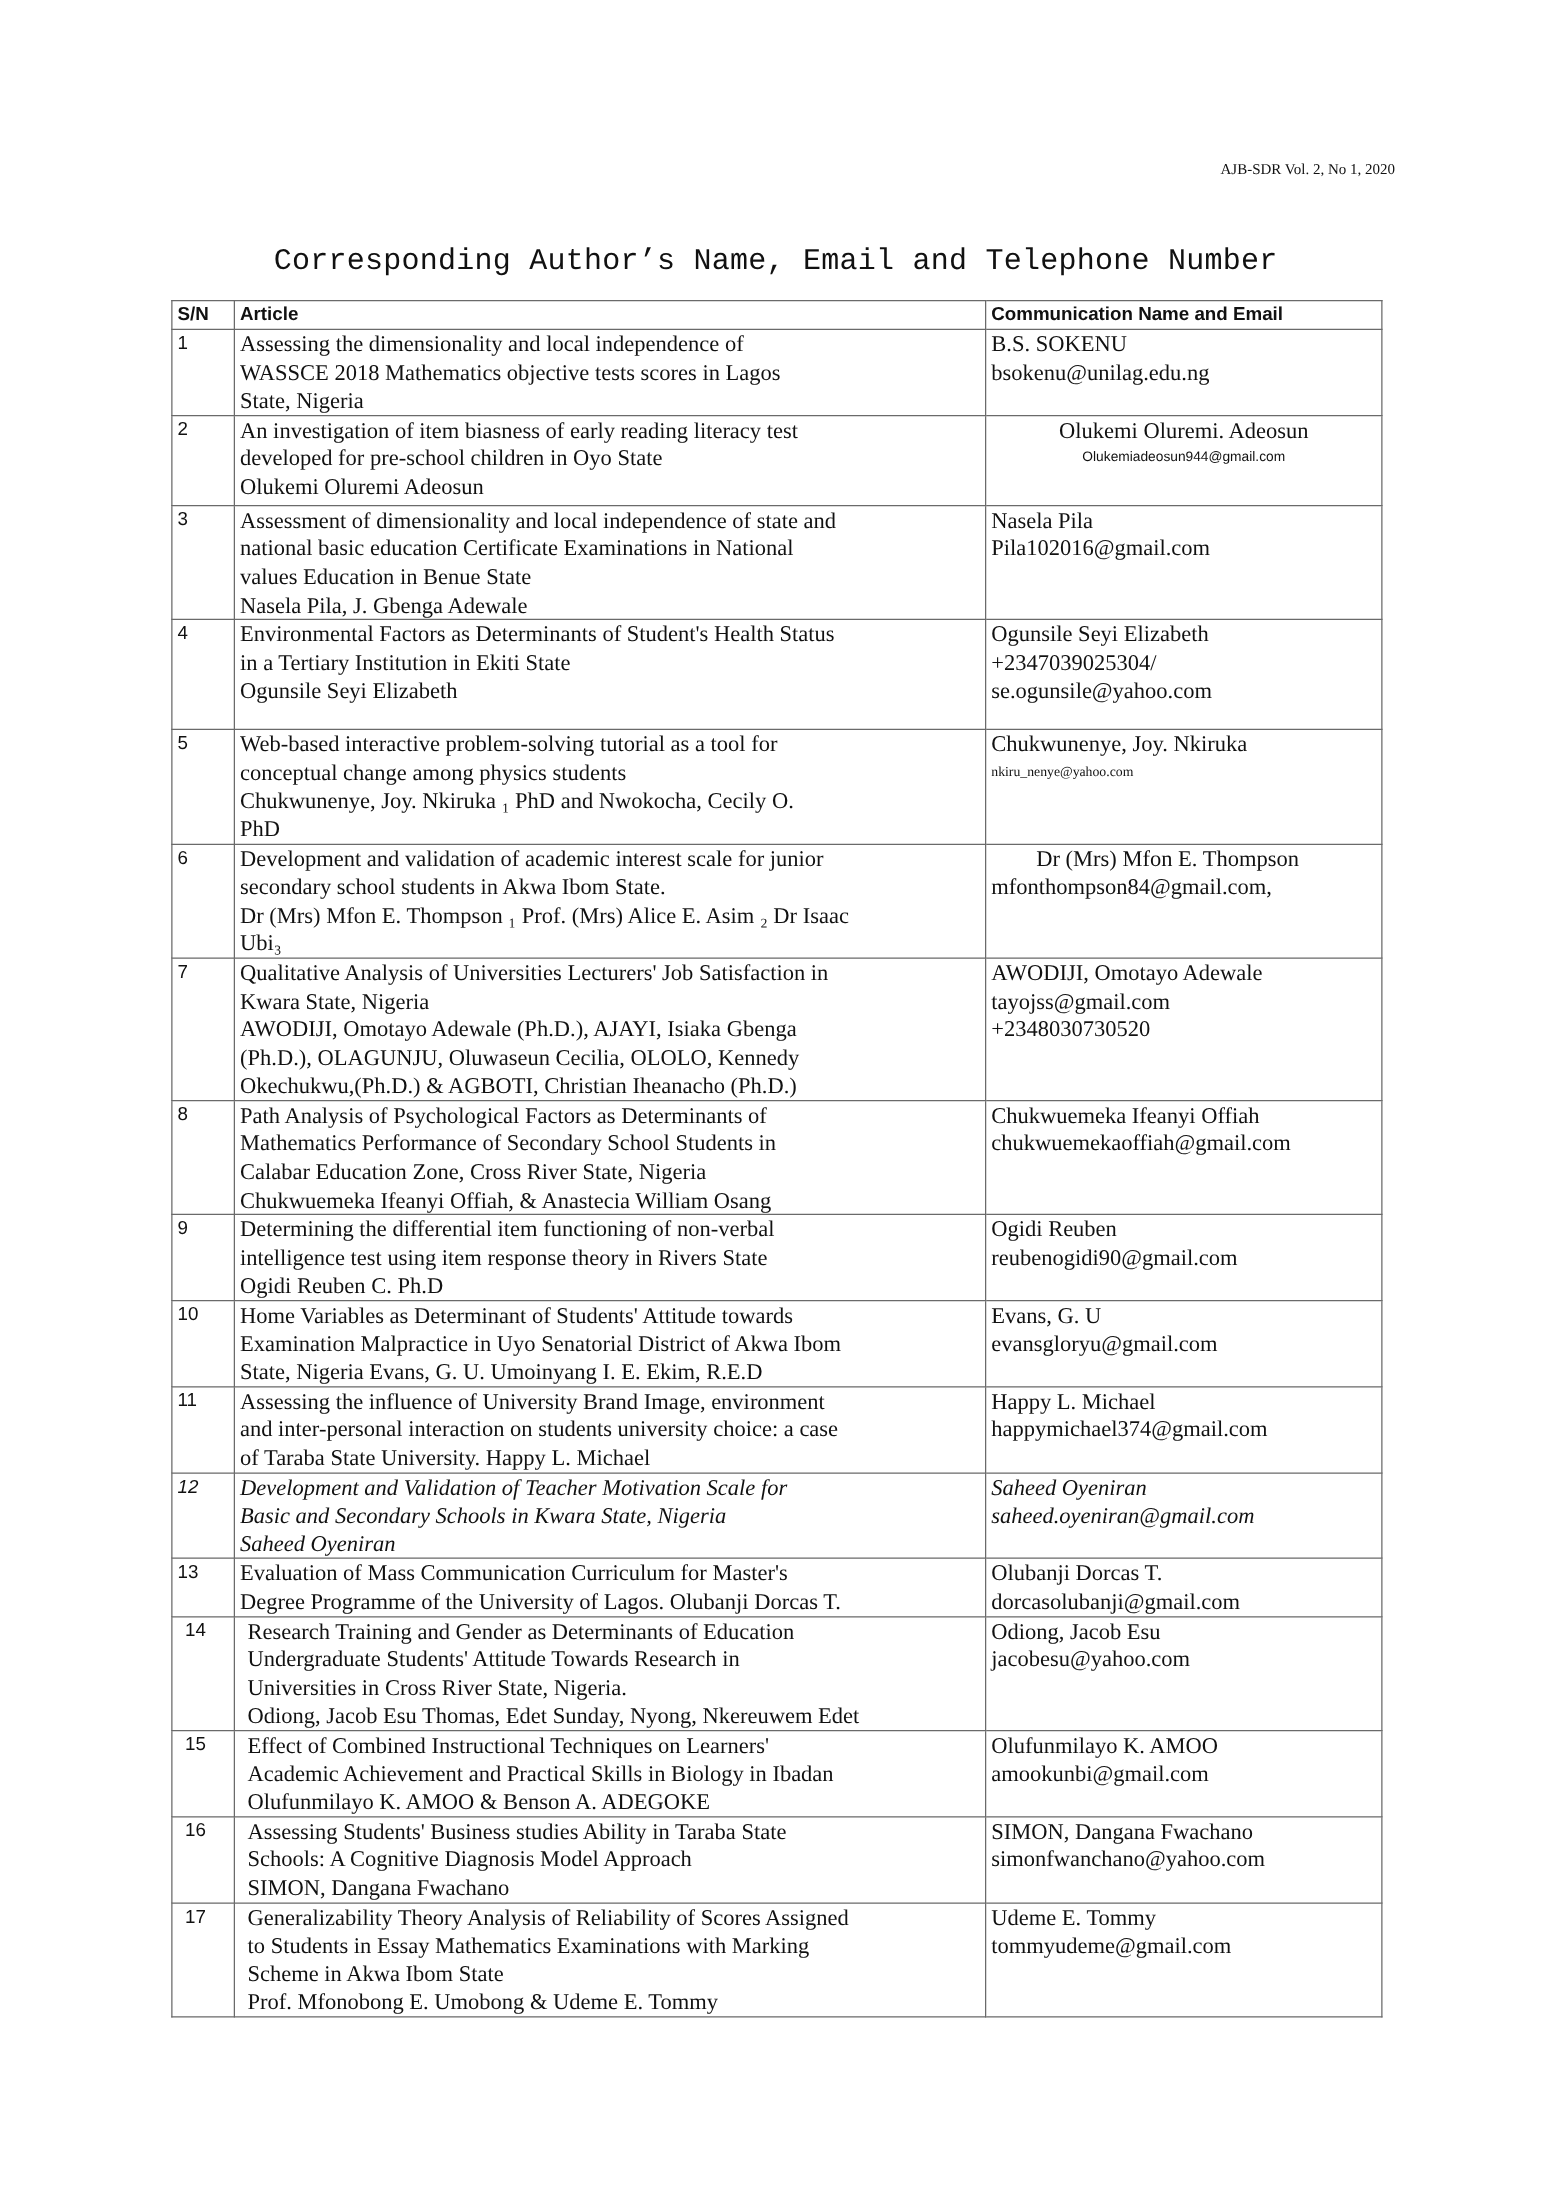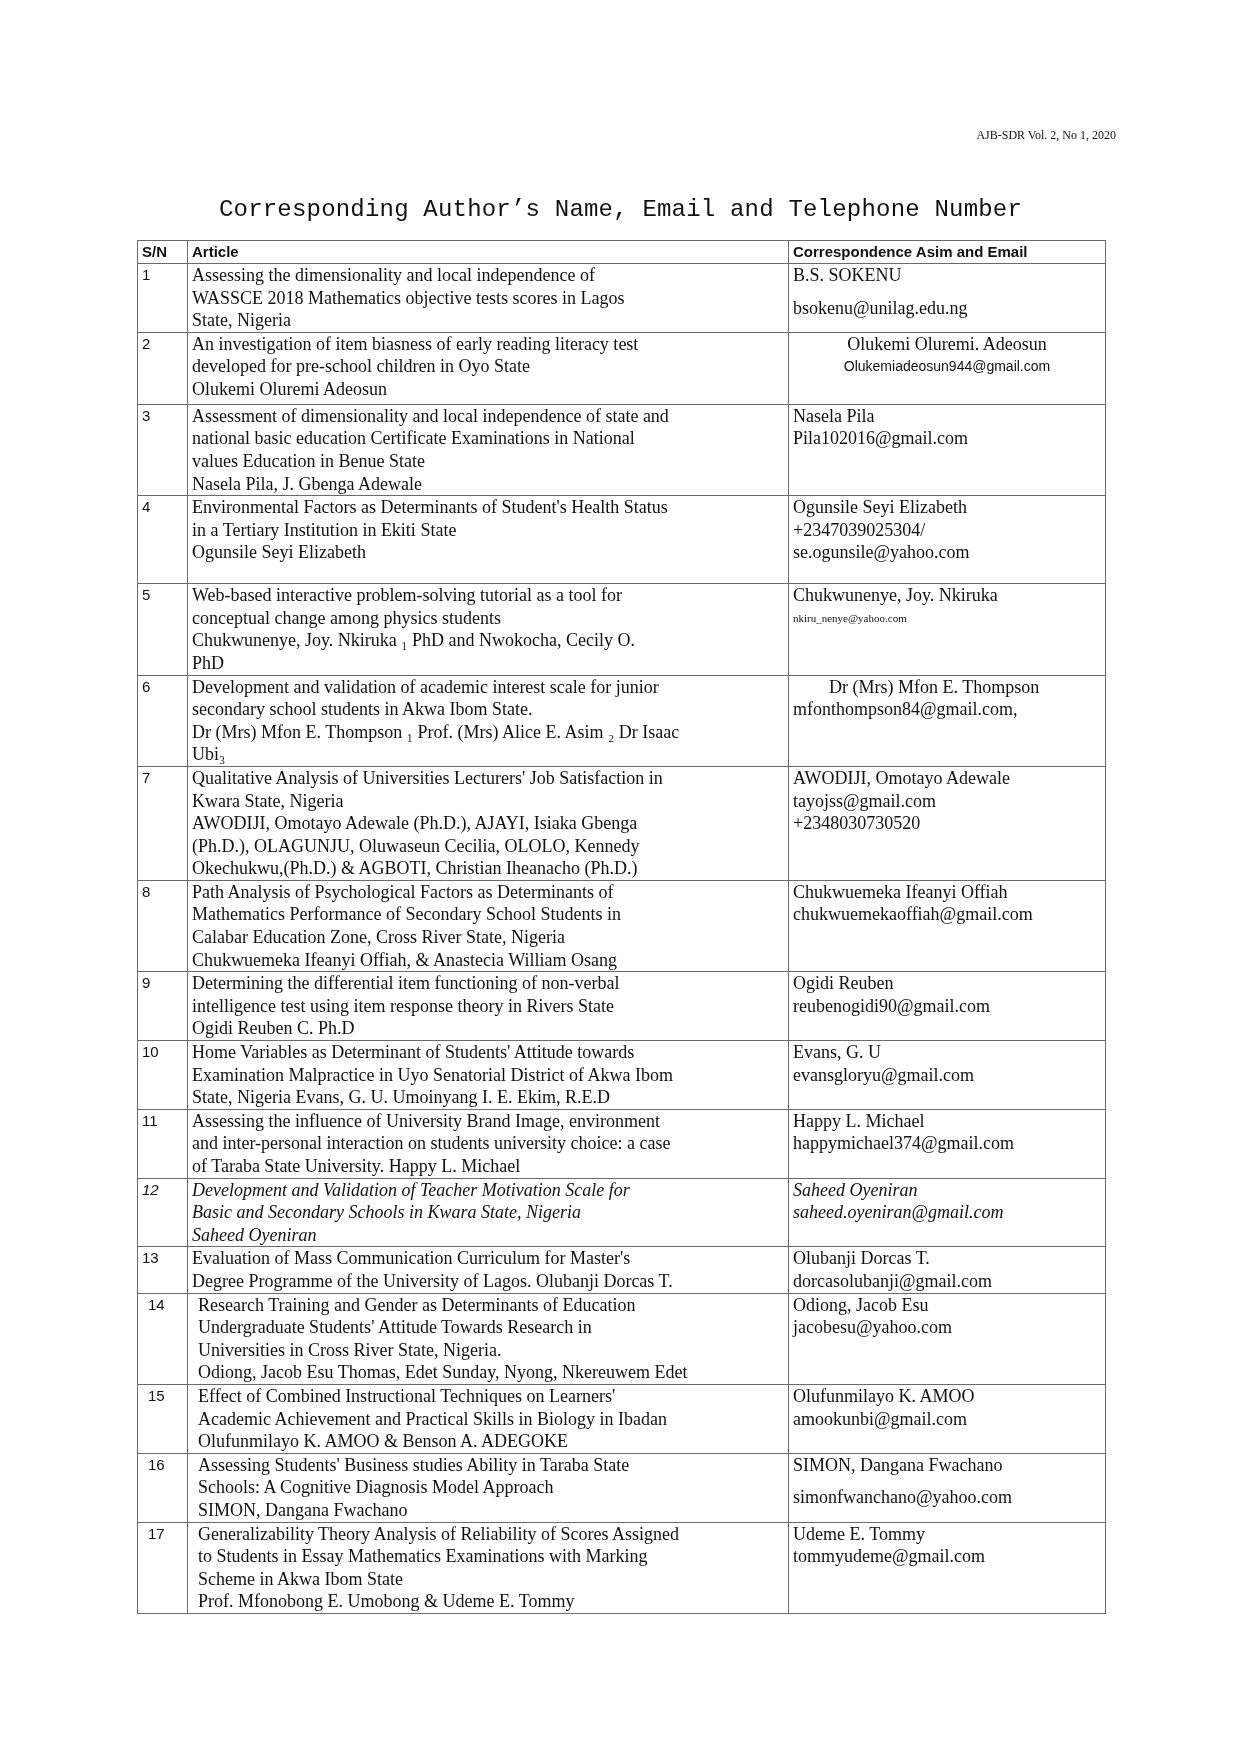--- a/index.html
+++ b/index.html
@@ -25,45 +25,45 @@
   table.corr th {
     font-family: "Liberation Sans", sans-serif; font-weight: bold; font-size: 15px;
     text-align: left; height: 22px; line-height: 22px;
   }
   td.sn { font-family: "Liberation Sans", sans-serif; font-size: 15px; line-height: 22px; padding-top: 2px; }
   td.article, td.corresp {
     font-family: "Liberation Serif", serif; font-size: 18px; line-height: 22.6px; padding-top: 1px;
   }
   td.corresp { padding-left: 8px; }
   .line { display: block; white-space: nowrap; }
-  .gap { margin-top: 10px; }
+  .gap { }
   .indent { padding-left: 36px; }
   .center { text-align: center; }
-  .small-sans { font-family: "Liberation Sans", sans-serif; font-size: 14px; }
+  .small-sans { font-family: "Liberation Sans", sans-serif; font-size: 11px; }
   .small-serif { font-size: 11px; }
   .late td.sn { padding-left: 10px; }
   .late td.article { padding-left: 10px; }
 </style>
 </head>
 <body>
 
 <div class="page-header">AJB-SDR Vol. 2, No 1, 2020</div>
 <div class="page-title">Corresponding Author’s Name, Email and Telephone Number</div>
 
 <table class="corr">
   <colgroup>
       <col class="c-sn">
       <col class="c-art">
       <col class="c-corr">
     </colgroup>
   <thead>
     <tr>
       <th>S/N</th>
       <th>Article</th>
-      <th>Correspondence Asim and Email</th>
+      <th>Communication Name and Email</th>
     </tr>
   </thead>
   <tbody id="tbody">
       <tr style="height: 66px;">
         <td class="sn">1</td>
         <td class="article">
           <span class="line">Assessing the dimensionality and local independence of</span>
           <span class="line">WASSCE 2018  Mathematics objective tests scores in Lagos</span>
           <span class="line">State, Nigeria</span>
         </td>

